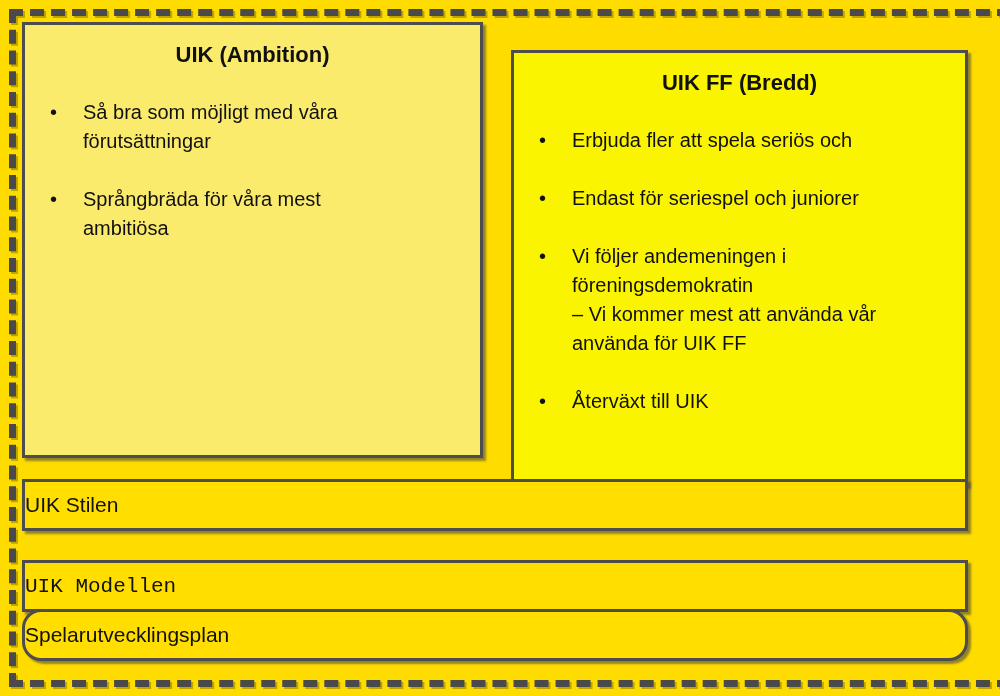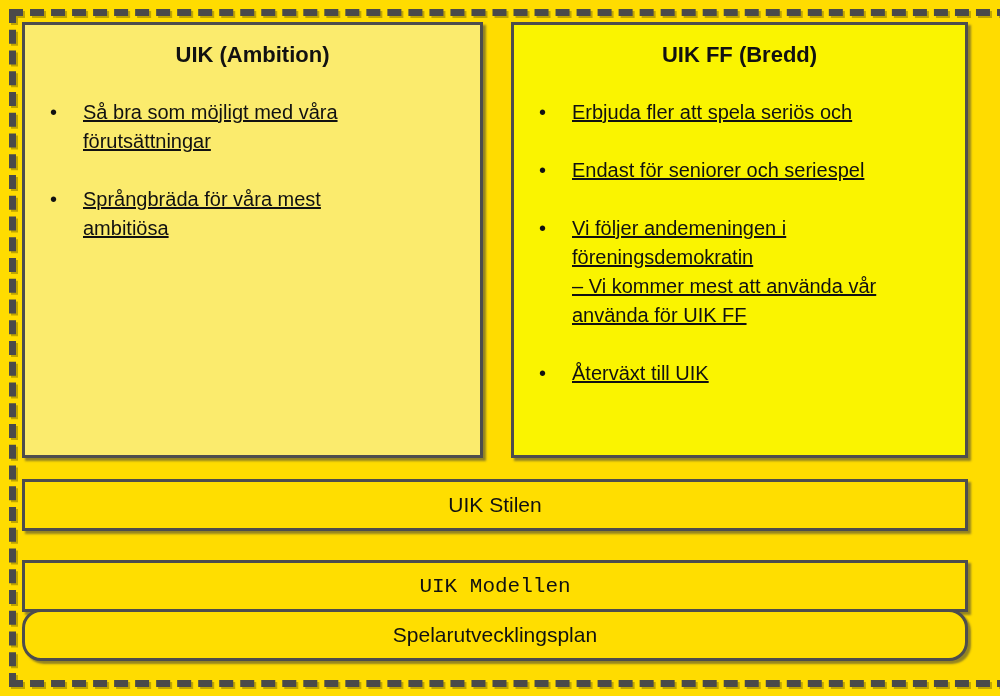--- a/index.html
+++ b/index.html
@@ -40,20 +40,21 @@
   }
   .box-left {
     left: 22px;
     width: 461px;
     background: #FBEB6D;
   }
   .box-right {
     left: 511px;
     width: 457px;
     background: #FAF400;
+    margin-top: 28px;
   }
   .box-title {
     text-align: center;
     font-weight: bold;
     font-size: 22px;
     line-height: 30px;
     padding-top: 15px;
     margin-bottom: 28px;
   }
   .bullet {
@@ -63,34 +64,32 @@
     font-size: 20px;
     line-height: 29px;
   }
   .bullet .marker {
     position: absolute;
     left: 25px;
     top: 0;
   }
   .bullet .line {
     white-space: nowrap;
-    text-decoration: underline;
   }
   .bar {
     position: absolute;
     left: 22px;
     width: 946px;
     height: 52px;
     box-sizing: border-box;
     background: #FFDE00;
     border: 3px solid #4D4D4D;
     box-shadow: 3px 3px 2px rgba(60,60,60,0.55);
     display: flex;
     align-items: center;
-    justify-content: center;
     font-size: 21px;
   }
   .bar-1 { top: 479px; }
   .bar-2 { top: 560px; font-family: Liberation Mono, monospace; }
   .bar-3 { top: 609px; border-radius: 19px; }
 </style>
 </head>
 <body>
 
 <div class="slide">
@@ -116,21 +115,21 @@
   <div class="box box-right">
     <div class="box-title">UIK FF (Bredd)</div>
 
     <div class="bullet">
       <span class="marker">•</span>
       <div class="line">Erbjuda fler att spela seriös och</div>
     </div>
 
     <div class="bullet">
       <span class="marker">•</span>
-      <div class="line">Endast för seniorer och seriespel</div>
+      <div class="line">Endast för seriespel och juniorer</div>
     </div>
 
     <div class="bullet">
       <span class="marker">•</span>
       <div class="line">Vi följer andemeningen i</div>
       <div class="line">föreningsdemokratin</div>
       <div class="line">– Vi kommer mest att använda vår</div>
       <div class="line">använda för UIK FF</div>
     </div>
 

